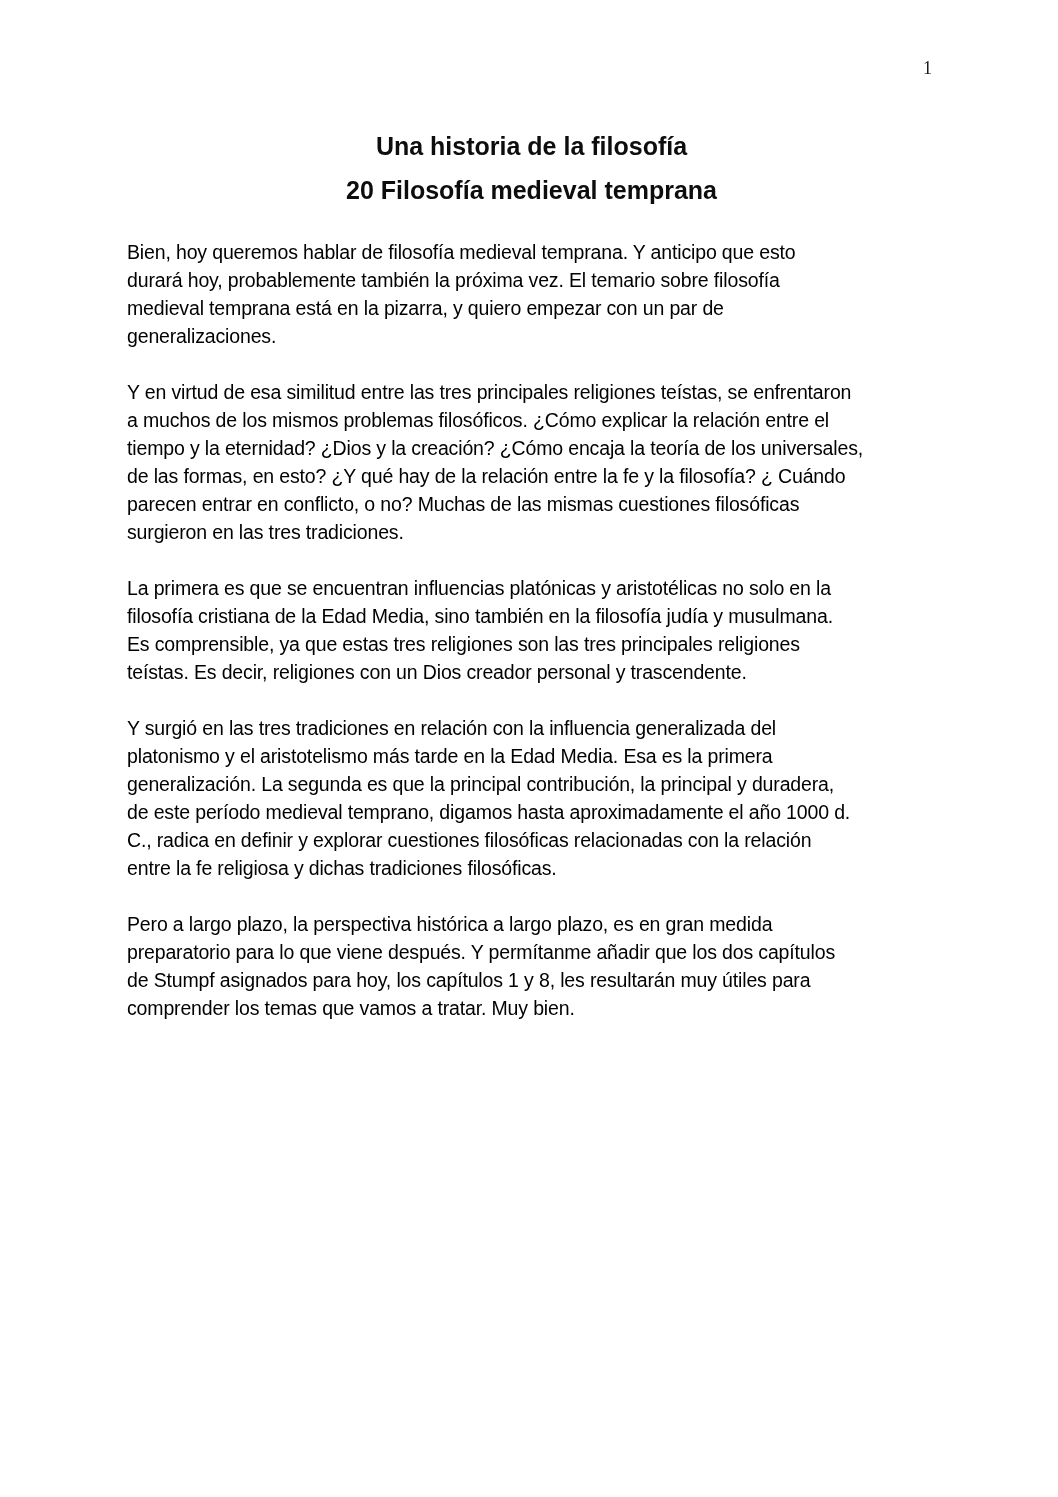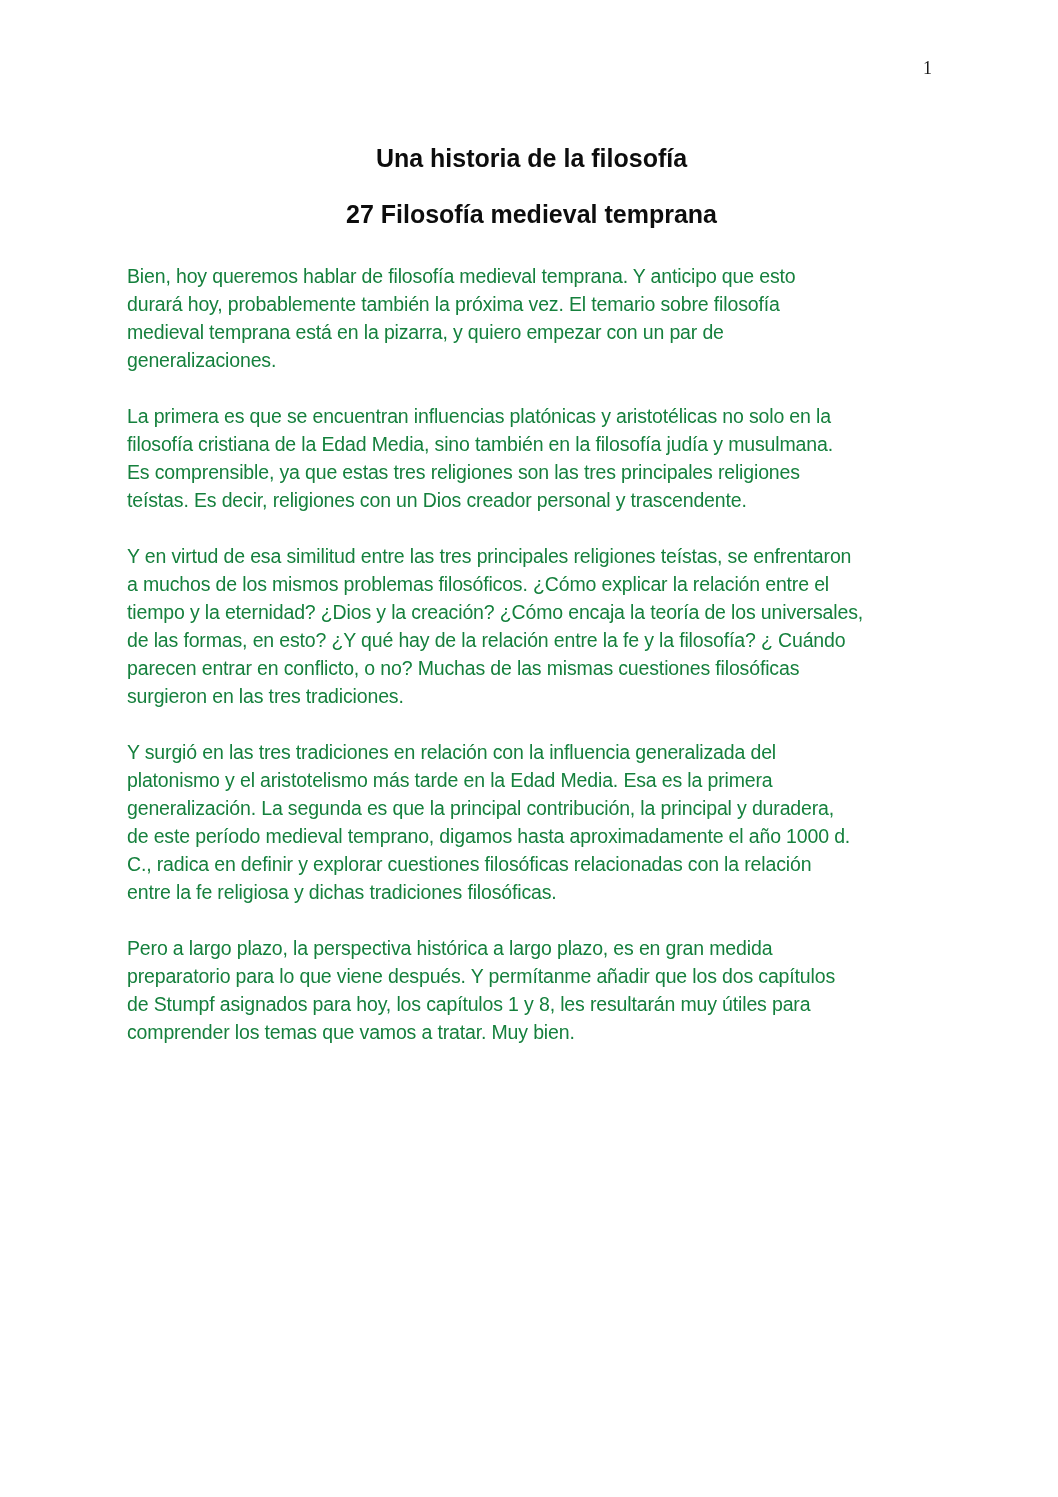--- a/index.html
+++ b/index.html
@@ -27,62 +27,62 @@
   }
   .content {
     padding: 124px 122px 0 127px;
     box-sizing: border-box;
   }
   .title-block {
     text-align: center;
     margin: 0 0 26px 0;
   }
   .title-block h1 {
-    margin: 12px;
+    margin: 0;
     font-size: 25px;
     font-weight: bold;
     line-height: 44px;
     color: #0d0d0d;
   }
   .body-text p {
     margin: 0 0 28px 0;
     font-size: 19.5px;
     line-height: 28px;
     letter-spacing: -0.15px;
     white-space: pre-line;
-    color: #15803d;
+    color: #000000;
   }
 </style>
 </head>
 <body>
 
 <div class="page">
   <div class="page-number">1</div>
 
   <div class="content">
     <header class="title-block">
       <h1>Una historia de la filosofía</h1>
-      <h1>27 Filosofía medieval temprana</h1>
+      <h1>20 Filosofía medieval temprana</h1>
     </header>
 
     <main class="body-text">
         <p>Bien, hoy queremos hablar de filosofía medieval temprana. Y anticipo que esto
 durará hoy, probablemente también la próxima vez. El temario sobre filosofía
 medieval temprana está en la pizarra, y quiero empezar con un par de
 generalizaciones.</p>
-        <p>La primera es que se encuentran influencias platónicas y aristotélicas no solo en la
-filosofía cristiana de la Edad Media, sino también en la filosofía judía y musulmana.
-Es comprensible, ya que estas tres religiones son las tres principales religiones
-teístas. Es decir, religiones con un Dios creador personal y trascendente.</p>
         <p>Y en virtud de esa similitud entre las tres principales religiones teístas, se enfrentaron
 a muchos de los mismos problemas filosóficos. ¿Cómo explicar la relación entre el
 tiempo y la eternidad? ¿Dios y la creación? ¿Cómo encaja la teoría de los universales,
 de las formas, en esto? ¿Y qué hay de la relación entre la fe y la filosofía? ¿ Cuándo
 parecen entrar en conflicto, o no? Muchas de las mismas cuestiones filosóficas
 surgieron en las tres tradiciones.</p>
+        <p>La primera es que se encuentran influencias platónicas y aristotélicas no solo en la
+filosofía cristiana de la Edad Media, sino también en la filosofía judía y musulmana.
+Es comprensible, ya que estas tres religiones son las tres principales religiones
+teístas. Es decir, religiones con un Dios creador personal y trascendente.</p>
         <p>Y surgió en las tres tradiciones en relación con la influencia generalizada del
 platonismo y el aristotelismo más tarde en la Edad Media. Esa es la primera
 generalización. La segunda es que la principal contribución, la principal y duradera,
 de este período medieval temprano, digamos hasta aproximadamente el año 1000 d.
 C., radica en definir y explorar cuestiones filosóficas relacionadas con la relación
 entre la fe religiosa y dichas tradiciones filosóficas.</p>
         <p>Pero a largo plazo, la perspectiva histórica a largo plazo, es en gran medida
 preparatorio para lo que viene después. Y permítanme añadir que los dos capítulos
 de Stumpf asignados para hoy, los capítulos 1 y 8, les resultarán muy útiles para
 comprender los temas que vamos a tratar. Muy bien.</p>

